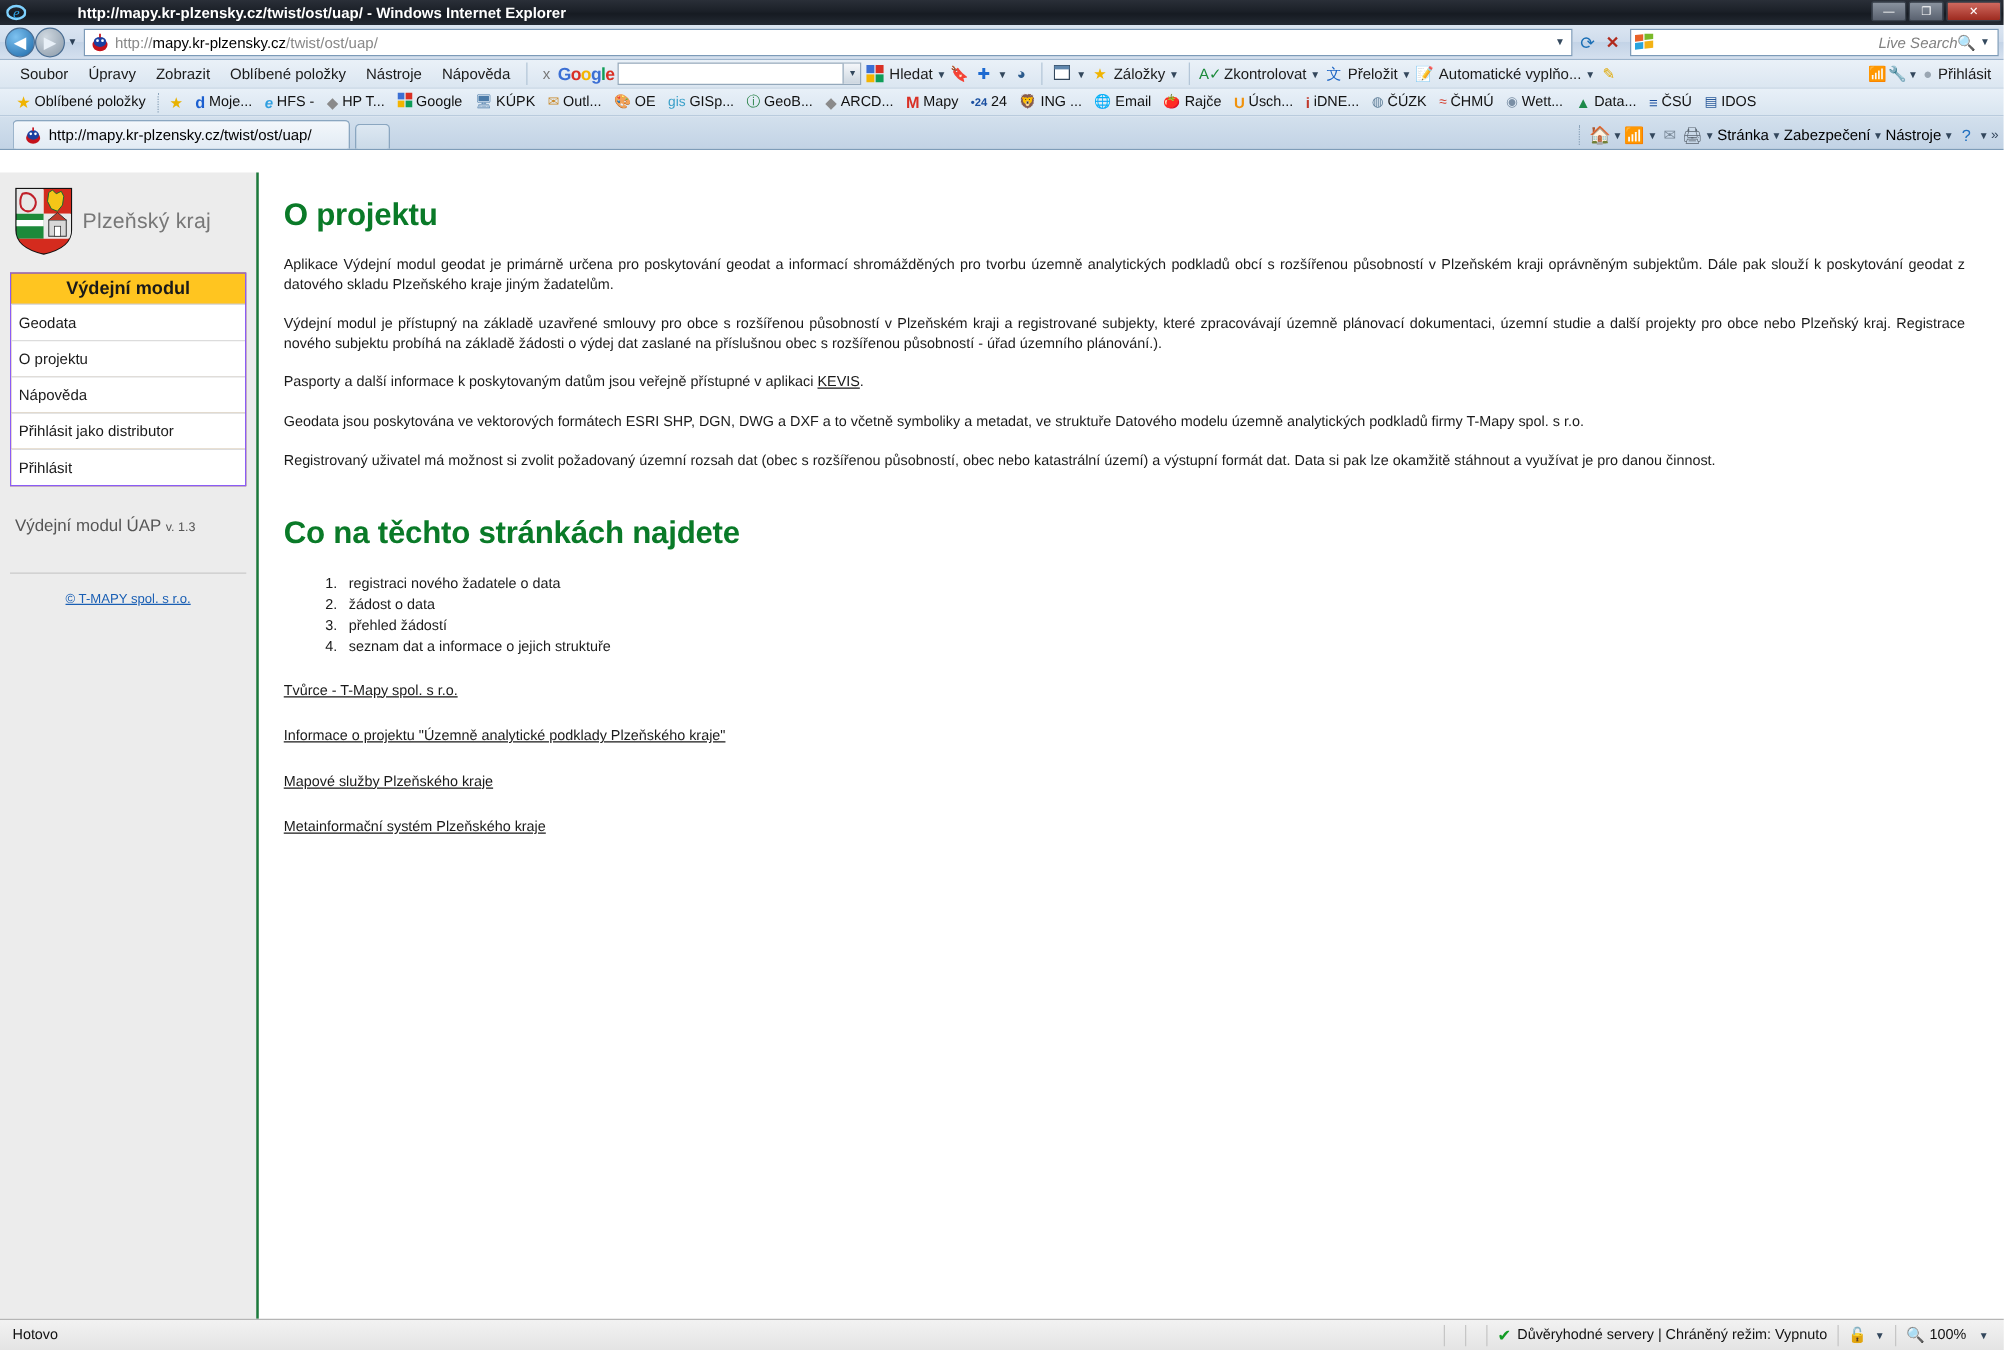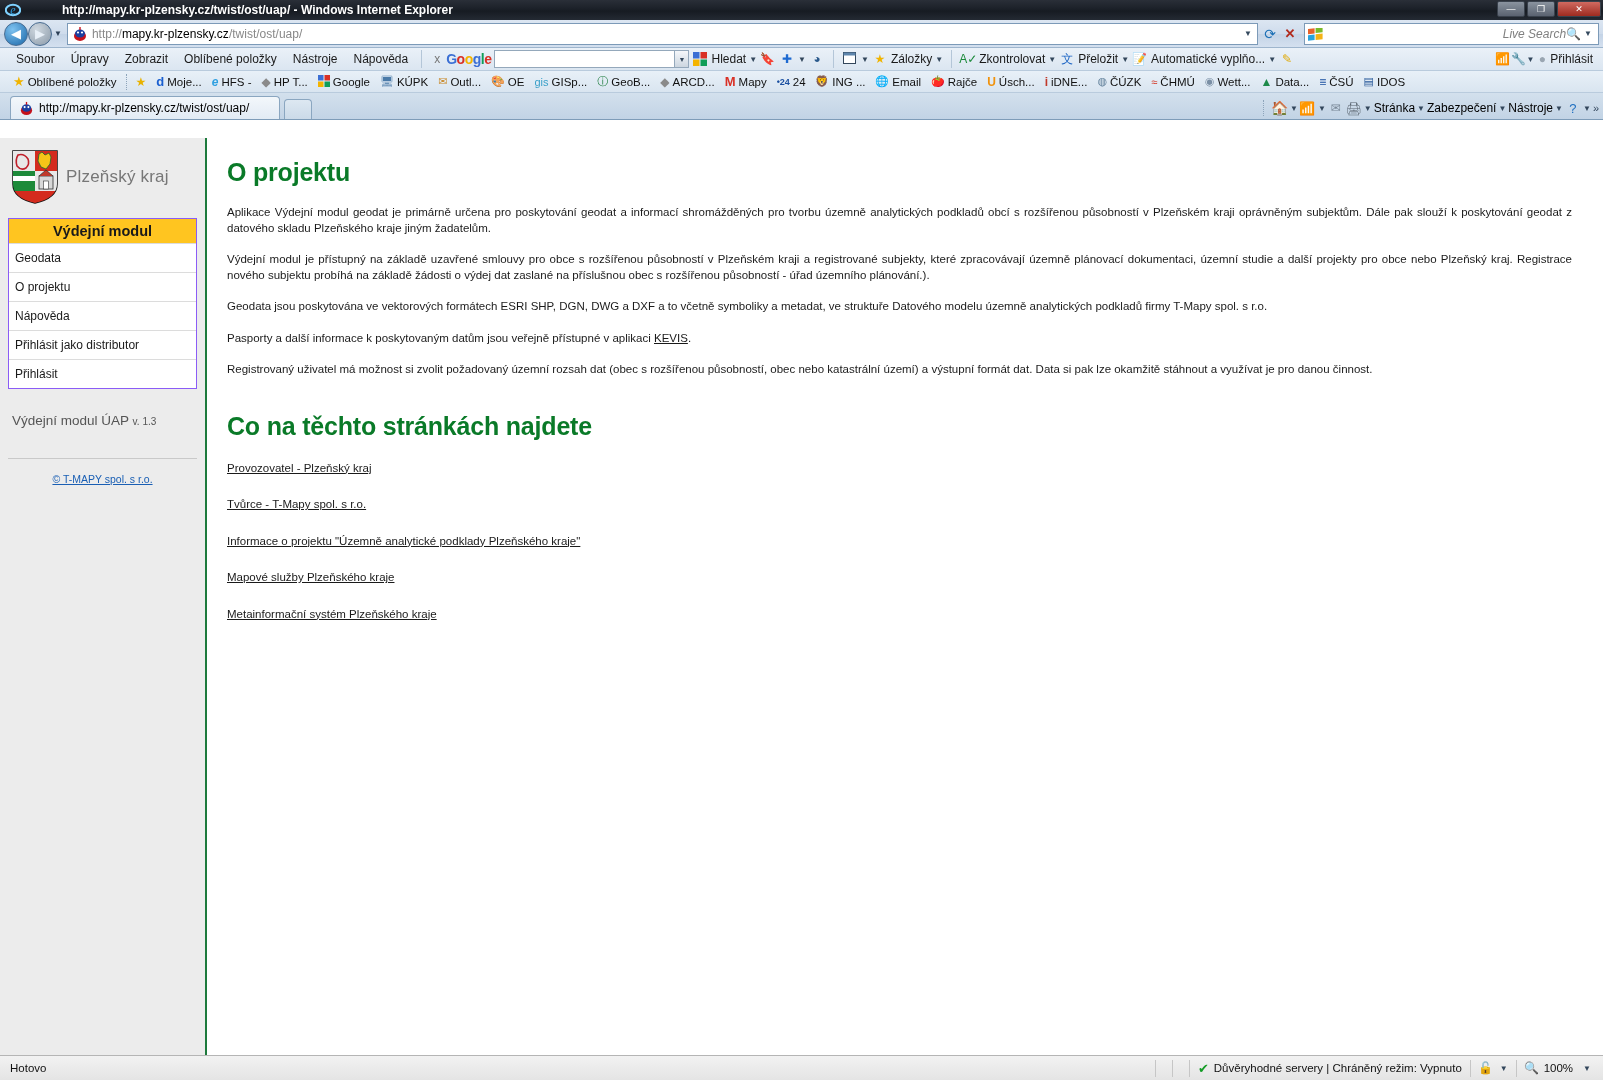--- a/index.html
+++ b/index.html
@@ -587,33 +587,38 @@
     <div class="sidefoot">
       <a href="#">© T-MAPY spol. s r.o.</a>
     </div>
   </div>
 
   <div class="content">
     <h1 class="sec">O projektu</h1>
 
     <p class="body">Aplikace Výdejní modul geodat je primárně určena pro poskytování geodat a informací shromážděných pro tvorbu územně analytických podkladů obcí s rozšířenou působností v Plzeňském kraji oprávněným subjektům. Dále pak slouží k poskytování geodat z datového skladu Plzeňského kraje jiným žadatelům.</p>
     <p class="body">Výdejní modul je přístupný na základě uzavřené smlouvy pro obce s rozšířenou působností v Plzeňském kraji a registrované subjekty, které zpracovávají územně plánovací dokumentaci, územní studie a další projekty pro obce nebo Plzeňský kraj. Registrace nového subjektu probíhá na základě žádosti o výdej dat zaslané na příslušnou obec s rozšířenou působností - úřad územního plánování.).</p>
+    <p class="body nojust"><span>Pasporty a další informace k poskytovaným datům jsou veřejně přístupné v aplikaci </span><a class="inline" href="#">KEVIS</a><span>.</span></p>
+
     <p class="body nojust">Geodata jsou poskytována ve vektorových formátech ESRI SHP, DGN, DWG a DXF a to včetně symboliky a metadat, ve struktuře Datového modelu územně analytických podkladů firmy T-Mapy spol. s r.o.</p>
 
-    <p class="body nojust"><span>Pasporty a další informace k poskytovaným datům jsou veřejně přístupné v aplikaci </span><a class="inline" href="#">KEVIS</a><span>.</span></p>
-
     <p class="body nojust">Registrovaný uživatel má možnost si zvolit požadovaný územní rozsah dat (obec s rozšířenou působností, obec nebo katastrální území) a výstupní formát dat. Data si pak lze okamžitě stáhnout a využívat je pro danou činnost.</p>
 
     <h1 class="sec two">Co na těchto stránkách najdete</h1>
 
+    <ol class="points">
+      <li>registraci nového žadatele o data</li>
+      <li>žádost o data</li>
+      <li>přehled žádostí</li>
+      <li>seznam dat a informace o jejich struktuře</li>
+    </ol>
 
 
 
     <div class="linklist">
-      <div class="linkrow"><a href="#">Provozovatel - Plzeňský kraj</a></div>
       <div class="linkrow"><a href="#">Tvůrce - T-Mapy spol. s r.o.</a></div>
       <div class="linkrow"><a href="#">Informace o projektu "Územně analytické podklady Plzeňského kraje"</a></div>
       <div class="linkrow"><a href="#">Mapové služby Plzeňského kraje</a></div>
       <div class="linkrow"><a href="#">Metainformační systém Plzeňského kraje</a></div>
     </div>
   </div>
 </div>
 
 <div class="statusbar">
   <div class="sb-first">Hotovo</div>

